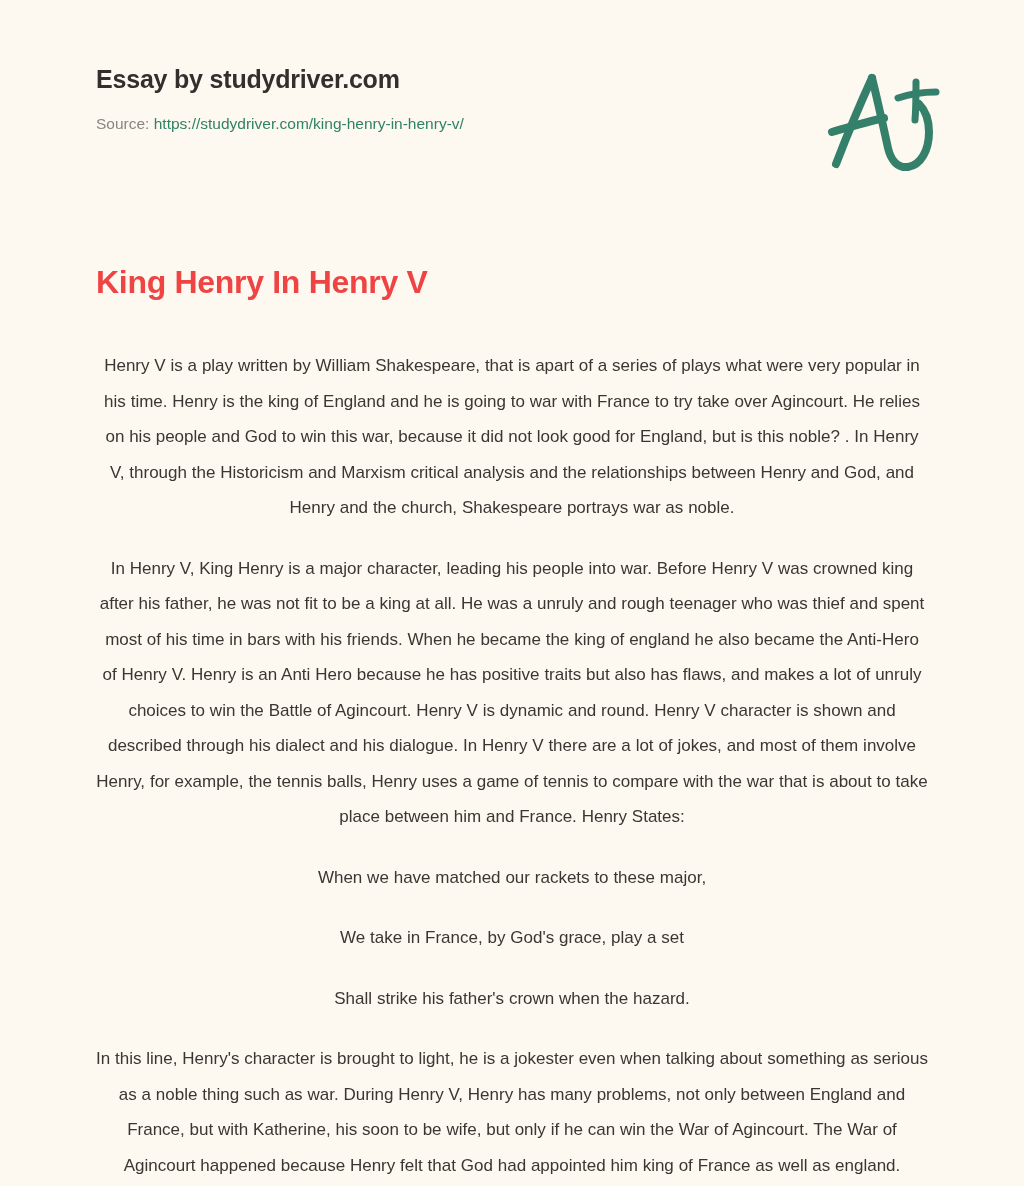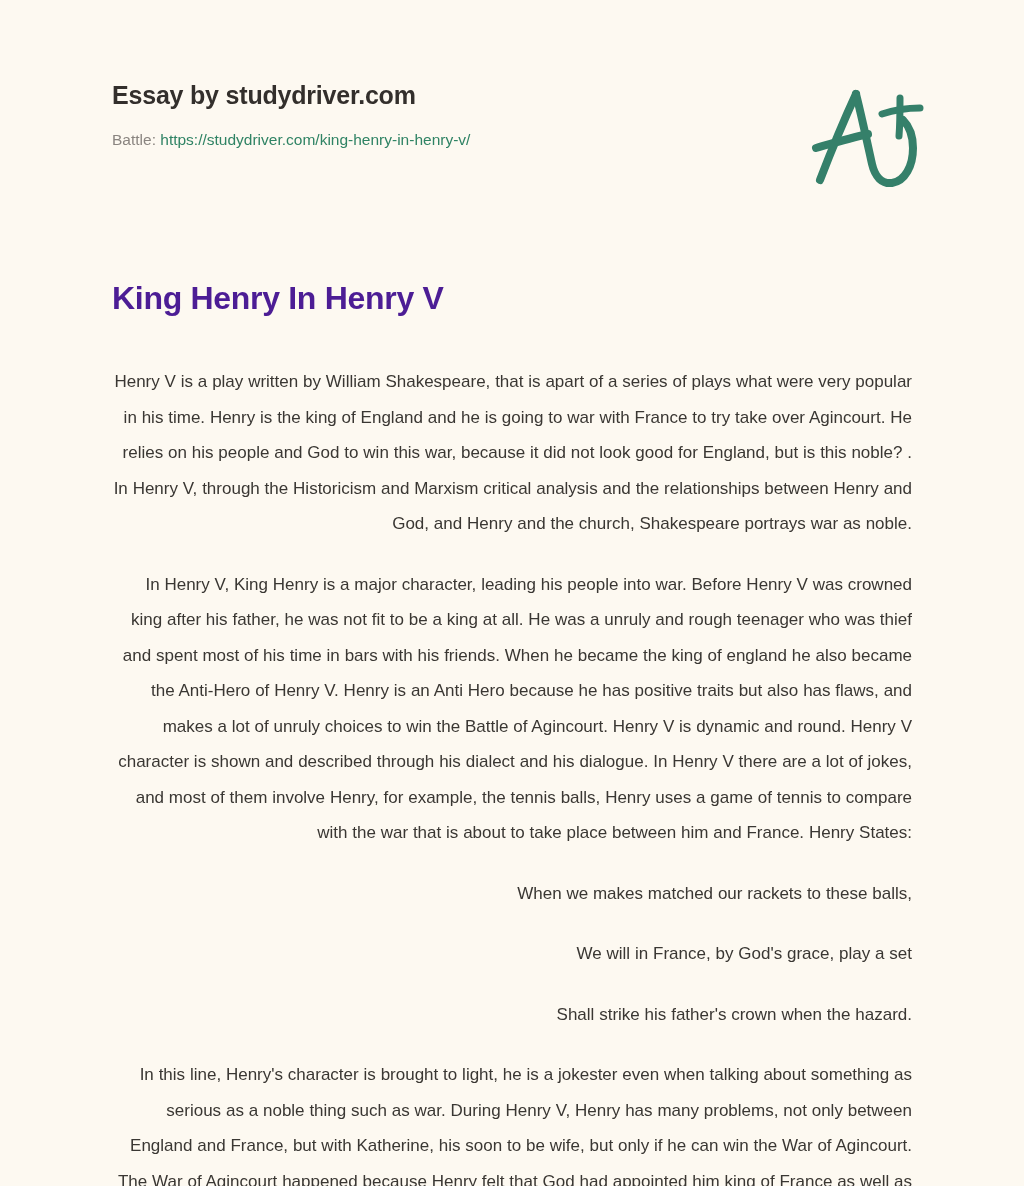--- a/index.html
+++ b/index.html
@@ -14,21 +14,21 @@
     font-family: "Liberation Sans", sans-serif;
     color: #2e2b28;
     overflow: hidden;
     position: relative;
   }
 
   .page {
     width: 1024px;
     height: 1186px;
     box-sizing: border-box;
-    padding: 16px;
+    padding: 0;
     position: relative;
     overflow: hidden;
   }
 
   
   .header {
     position: relative;
     padding: 64px 80px 0 96px;
     min-height: 130px;
     box-sizing: border-box;
@@ -74,52 +74,52 @@
   .article {
     padding: 0 96px 0 96px;
     box-sizing: border-box;
   }
 
   .doc-title {
     font-size: 32px;
     font-weight: bold;
     line-height: 1.25;
     letter-spacing: -0.3px;
-    color: #4c1d95;
+    color: #ef4444;
     margin: 128px 0 0 0;
   }
 
   .body-copy {
     margin-top: 46px;
   }
 
   .body-copy p {
     font-size: 17px;
     line-height: 35.5px;
     color: #3a3733;
     margin: 0 0 25px 0;
     max-width: 838px;
-    text-align: right;
+    text-align: center;
     word-spacing: 0.1px;
   }
 
   .body-copy p:last-child {
     margin-bottom: 0;
   }
 </style>
 </head>
 <body>
 
 <div class="page">
 
   <div class="header">
     <h1 class="brand-title">Essay by studydriver.com</h1>
 
     <p class="source-line">
-      <span class="source-label">Battle:</span>
+      <span class="source-label">Source:</span>
       <a class="source-url" href="#">https://studydriver.com/king-henry-in-henry-v/</a>
     </p>
 
     <div class="logo">
       <svg viewBox="0 0 130 120" xmlns="http://www.w3.org/2000/svg" aria-hidden="true">
         <g fill="none" stroke="#35806a" stroke-linecap="round" stroke-linejoin="round">
 
           <path d="M14 104 C 24 78, 38 44, 50 18" stroke-width="8"></path>
 
           <path d="M50 18 C 56 42, 62 70, 66 88 C 69 101, 76 108, 86 107 C 99 105, 107 90, 107 72 C 107 60, 103 50, 97 44" stroke-width="8"></path>
@@ -133,21 +133,21 @@
       </svg>
     </div>
   </div>
 
   <div class="article">
     <h2 class="doc-title">King Henry In Henry V</h2>
 
     <div class="body-copy">
       <p>Henry V is a play written by William Shakespeare, that is apart of a series of plays what were very popular in his time. Henry is the king of England and he is going to war with France to try take over Agincourt. He relies on his people and God to win this war, because it did not look good for England, but is this noble? . In Henry V, through the Historicism and Marxism critical analysis and the relationships between Henry and God, and Henry and the church, Shakespeare portrays war as noble.</p>
       <p>In Henry V, King Henry is a major character, leading his people into war. Before Henry V was crowned king after his father, he was not fit to be a king at all. He was a unruly and rough teenager who was thief and spent most of his time in bars with his friends. When he became the king of england he also became the Anti-Hero of Henry V. Henry is an Anti Hero because he has positive traits but also has flaws, and makes a lot of unruly choices to win the Battle of Agincourt. Henry V is dynamic and round. Henry V character is shown and described through his dialect and his dialogue. In Henry V there are a lot of jokes, and most of them involve Henry, for example, the tennis balls, Henry uses a game of tennis to compare with the war that is about to take place between him and France. Henry States:</p>
-      <p>When we makes matched our rackets to these balls,</p>
-      <p>We will in France, by God's grace, play a set</p>
+      <p>When we have matched our rackets to these major,</p>
+      <p>We take in France, by God's grace, play a set</p>
       <p>Shall strike his father's crown when the hazard.</p>
       <p>In this line, Henry's character is brought to light, he is a jokester even when talking about something as serious as a noble thing such as war. During Henry V, Henry has many problems, not only between England and France, but with Katherine, his soon to be wife, but only if he can win the War of Agincourt. The War of Agincourt happened because Henry felt that God had appointed him king of France as well as england. Henry's army however, was not ready to fight, but Henry gives a speech called "The Crispian Day". In this speech Henry shows himself as a good king, wanting to win Agincourt. In the article Rabbits, Ducks, and Henry V, Norman Rabkin states:</p>
 
     </div>
   </div>
 
 </div>
 
 </body></html>

